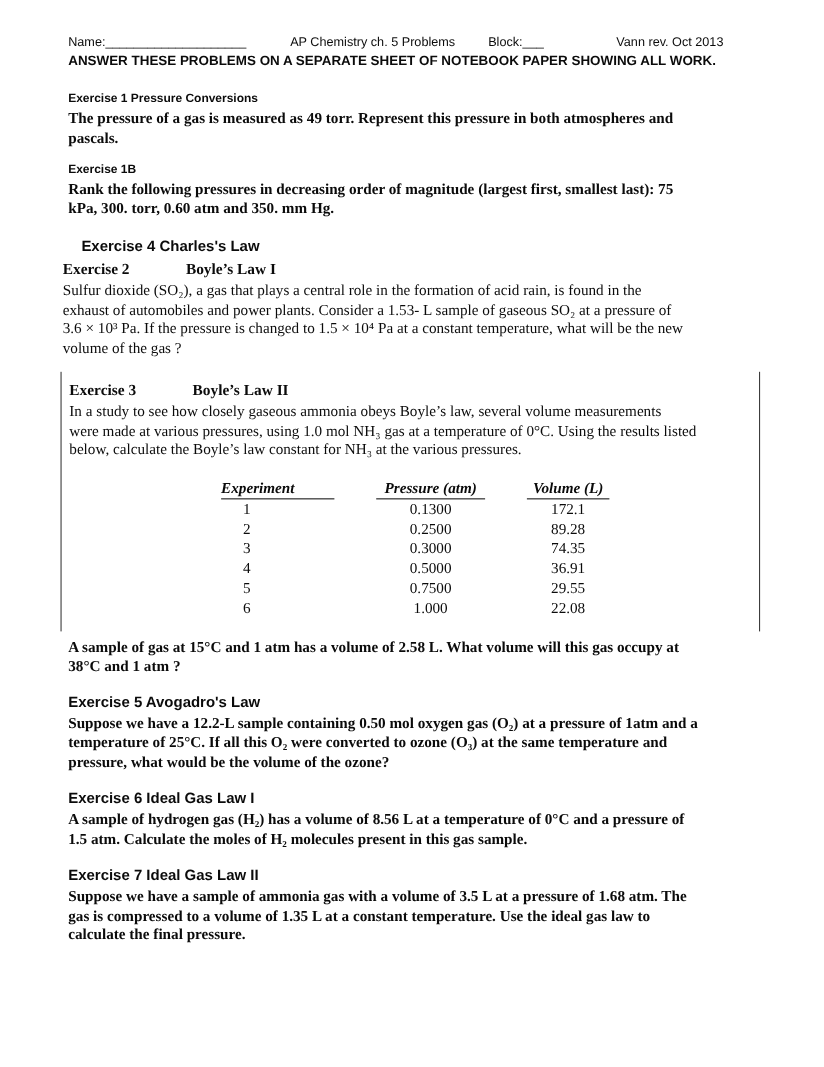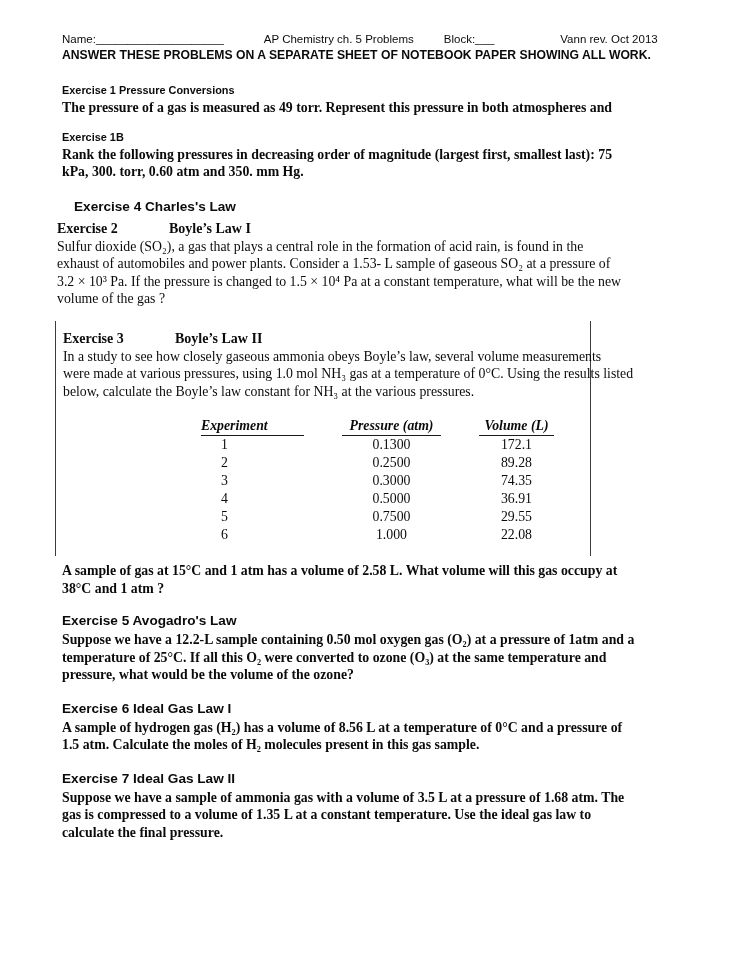--- a/index.html
+++ b/index.html
@@ -42,21 +42,21 @@
   .exrow { font-size:14px; font-weight:bold; line-height:18px; white-space:nowrap; }
   .exrow .exlabel { display:inline-block; width:112px; }
 
   .sec-ex1   { margin-top:21px; }
   .sec-ex1b  { margin-top:13px; }
   .sec-ex4   { margin-top:17px; margin-left:12px; }
   .sec-ex2   { margin-top:5px;  margin-left:-5px; }
 
   
   .ex3-box {
-    margin-top:13px; margin-left:-7px; width:536px;
+    margin-top:13px; margin-left:-7px; width:636px;
     border-left:1px solid #3c3c3c; border-right:1px solid #3c3c3c;
     padding:9px 0 12px 7px; box-sizing:border-box;
   }
 
   
   .exp-table { margin-top:17px; margin-left:138px; }
   .t-row {
     display:grid; grid-template-columns:103px 99px 75px; column-gap:38px;
     font-size:13.8px; line-height:18px;
   }
@@ -85,20 +85,21 @@
     <span class="hdr-block">Block:</span>
     <span>___</span>
     <span class="hdr-rev">Vann rev. Oct 2013</span>
   </div>
   <div class="hdr-row2">ANSWER THESE PROBLEMS ON A SEPARATE SHEET OF NOTEBOOK PAPER SHOWING ALL WORK.</div>
 
   <div class="sec-ex1">
     <div class="h-small">Exercise 1 Pressure Conversions</div>
     <div class="para b">
       <div class="ln">The pressure of a gas is measured as 49 torr. Represent this pressure in both atmospheres and</div>
+      <div class="ln">pascals.</div>
     </div>
   </div>
 
   <div class="sec-ex1b">
     <div class="h-small">Exercise 1B</div>
     <div class="para b">
       <div class="ln">Rank the following pressures in decreasing order of magnitude (largest first, smallest last): 75</div>
       <div class="ln">kPa, 300. torr, 0.60 atm and 350. mm Hg.</div>
     </div>
   </div>
@@ -107,21 +108,21 @@
     <div class="h-big">Exercise 4 Charles's Law</div>
   </div>
 
   <div class="sec-ex2">
     <div class="exrow">
       <span class="exlabel">Exercise 2</span><span>Boyle’s Law I</span>
     </div>
     <div>
       <div class="ln">Sulfur dioxide (SO₂), a gas that plays a central role in the formation of acid rain, is found in the</div>
       <div class="ln">exhaust of automobiles and power plants. Consider a 1.53- L sample of gaseous SO₂ at a pressure of</div>
-      <div class="ln">3.2 × 10³ Pa. If the pressure is changed to 1.5 × 10⁴ Pa at a constant temperature, what will be the new</div>
+      <div class="ln">3.6 × 10³ Pa. If the pressure is changed to 1.5 × 10⁴ Pa at a constant temperature, what will be the new</div>
       <div class="ln">volume of the gas ?</div>
     </div>
   </div>
 
   <div class="ex3-box">
     <div class="exrow">
       <span class="exlabel">Exercise 3</span><span>Boyle’s Law II</span>
     </div>
     <div>
       <div class="ln">In a study to see how closely gaseous ammonia obeys Boyle’s law, several volume measurements</div>

